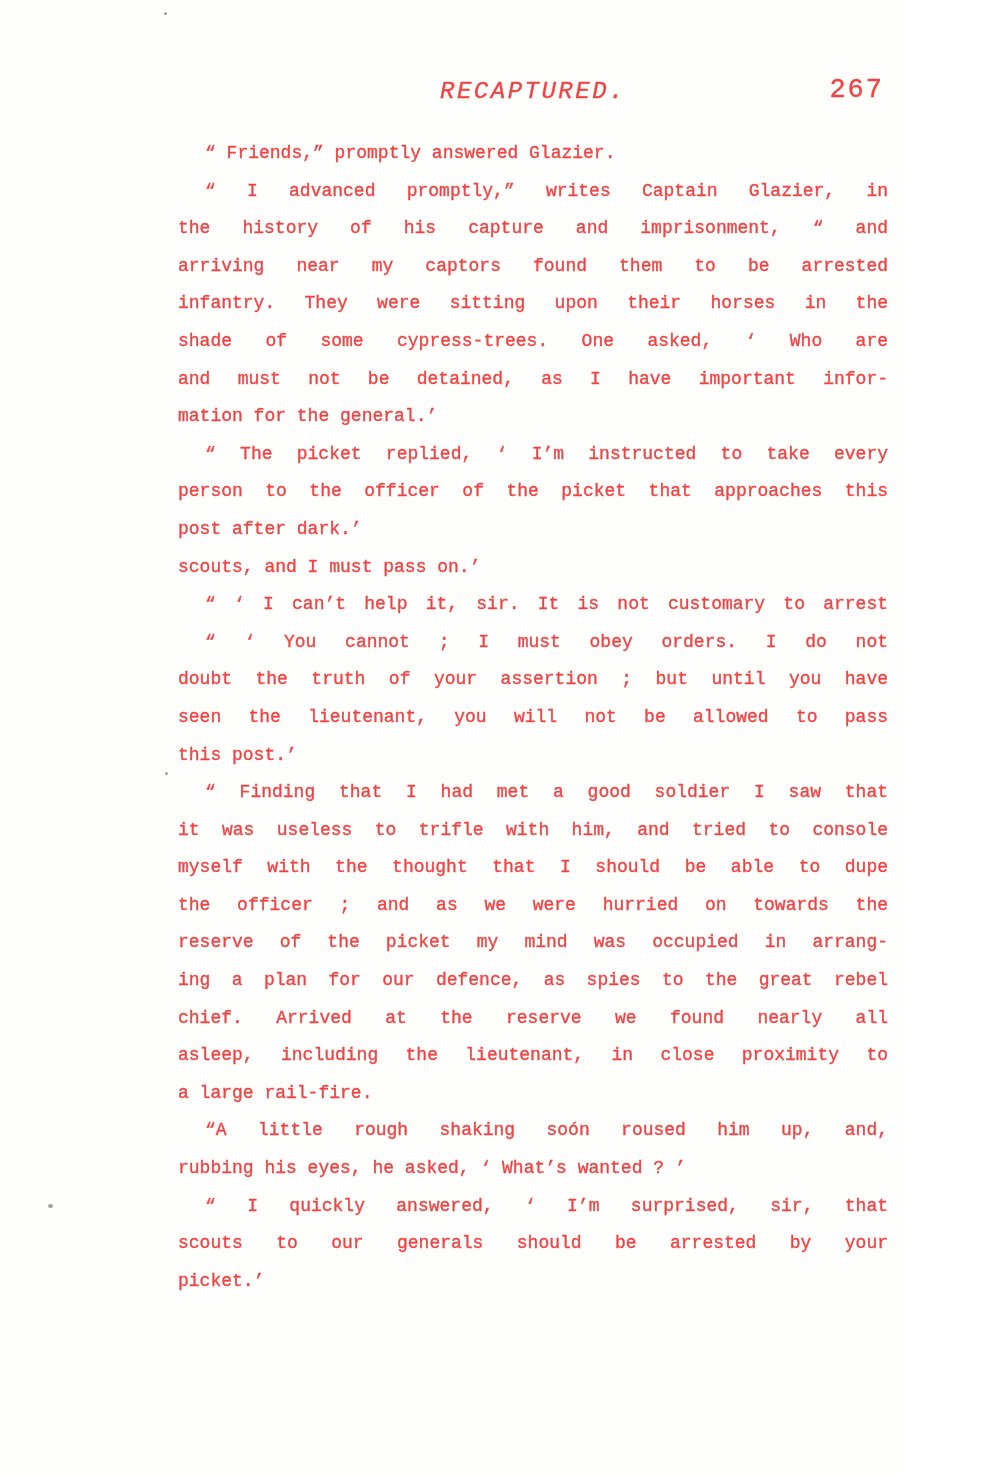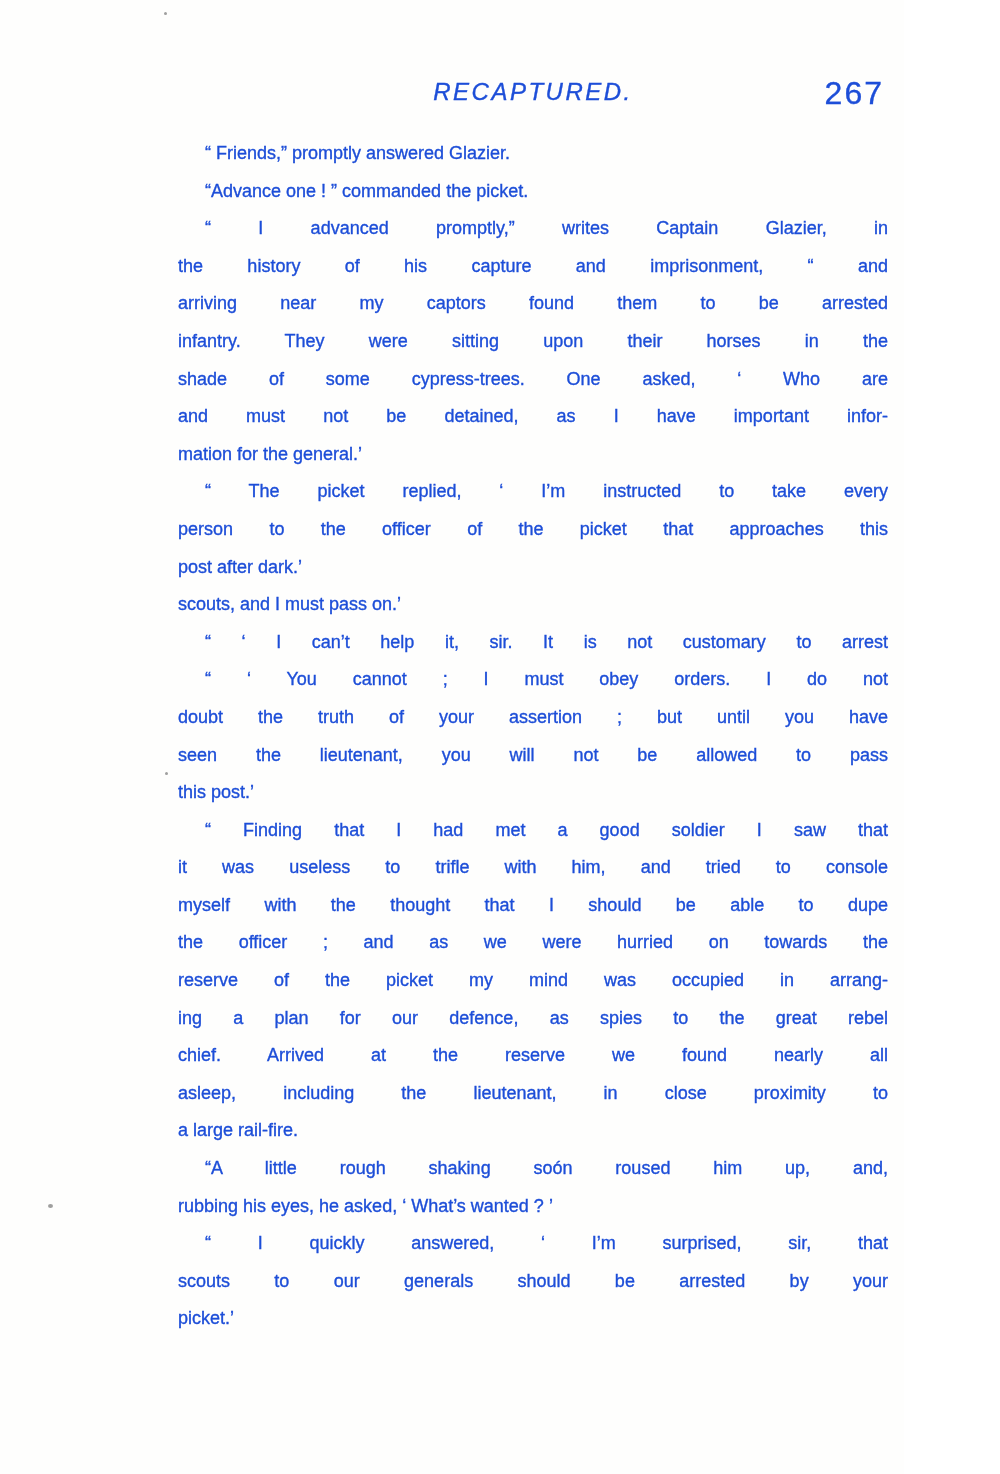--- a/index.html
+++ b/index.html
@@ -3,22 +3,22 @@
 <meta charset="utf-8">
 <style>
   html, body { margin: 0; padding: 0; }
   .page {
     position: relative;
     width: 904px;
     height: 1474px;
     background: #fefefdゆ;
     background: #fefefd;
     overflow: hidden;
-    font-family: Liberation Sans, sans-serif;
-    color: #1d4ed8;
+    font-family: Liberation Mono, monospace;
+    color: #ef4444;
     -webkit-text-stroke: 0.35px currentColor;
   }
 
   
   .running-header {
     position: absolute;
     left: 178px;
     top: 78px;
     width: 710px;
     height: 32px;
@@ -29,21 +29,21 @@
     top: 0;
     text-align: center;
     font-style: italic;
     font-size: 24px;
     letter-spacing: 2.5px;
   }
   .page-number {
     position: absolute;
     right: 4px;
     top: -3px;
-    font-size: 32px;
+    font-size: 27px;
     letter-spacing: 2px;
     font-style: normal;
   }
 
   
   .body-text {
     position: absolute;
     left: 178px;
     top: 135px;
     width: 710px;
@@ -80,21 +80,20 @@
 
 <div class="page">
 
   <div class="running-header">
     <span class="header-title">RECAPTURED.</span>
     <span class="page-number">267</span>
   </div>
 
   <div class="body-text">
       <div class="line indent">“ Friends,” promptly answered Glazier.</div>
-      <div class="line indent">“Advance one ! ” commanded the picket.</div>
       <div class="line indent just">“ I advanced promptly,” writes Captain Glazier, in</div>
       <div class="line just">the history of his capture and imprisonment, “ and</div>
       <div class="line just">arriving near my captors found them to be arrested</div>
       <div class="line just">infantry. They were sitting upon their horses in the</div>
       <div class="line just">shade of some cypress-trees. One asked, ‘ Who are</div>
       <div class="line just">and must not be detained, as I have important infor-</div>
       <div class="line">mation for the general.’</div>
       <div class="line indent just">“ The picket replied, ‘ I’m instructed to take every</div>
       <div class="line just">person to the officer of the picket that approaches this</div>
       <div class="line">post after dark.’</div>

